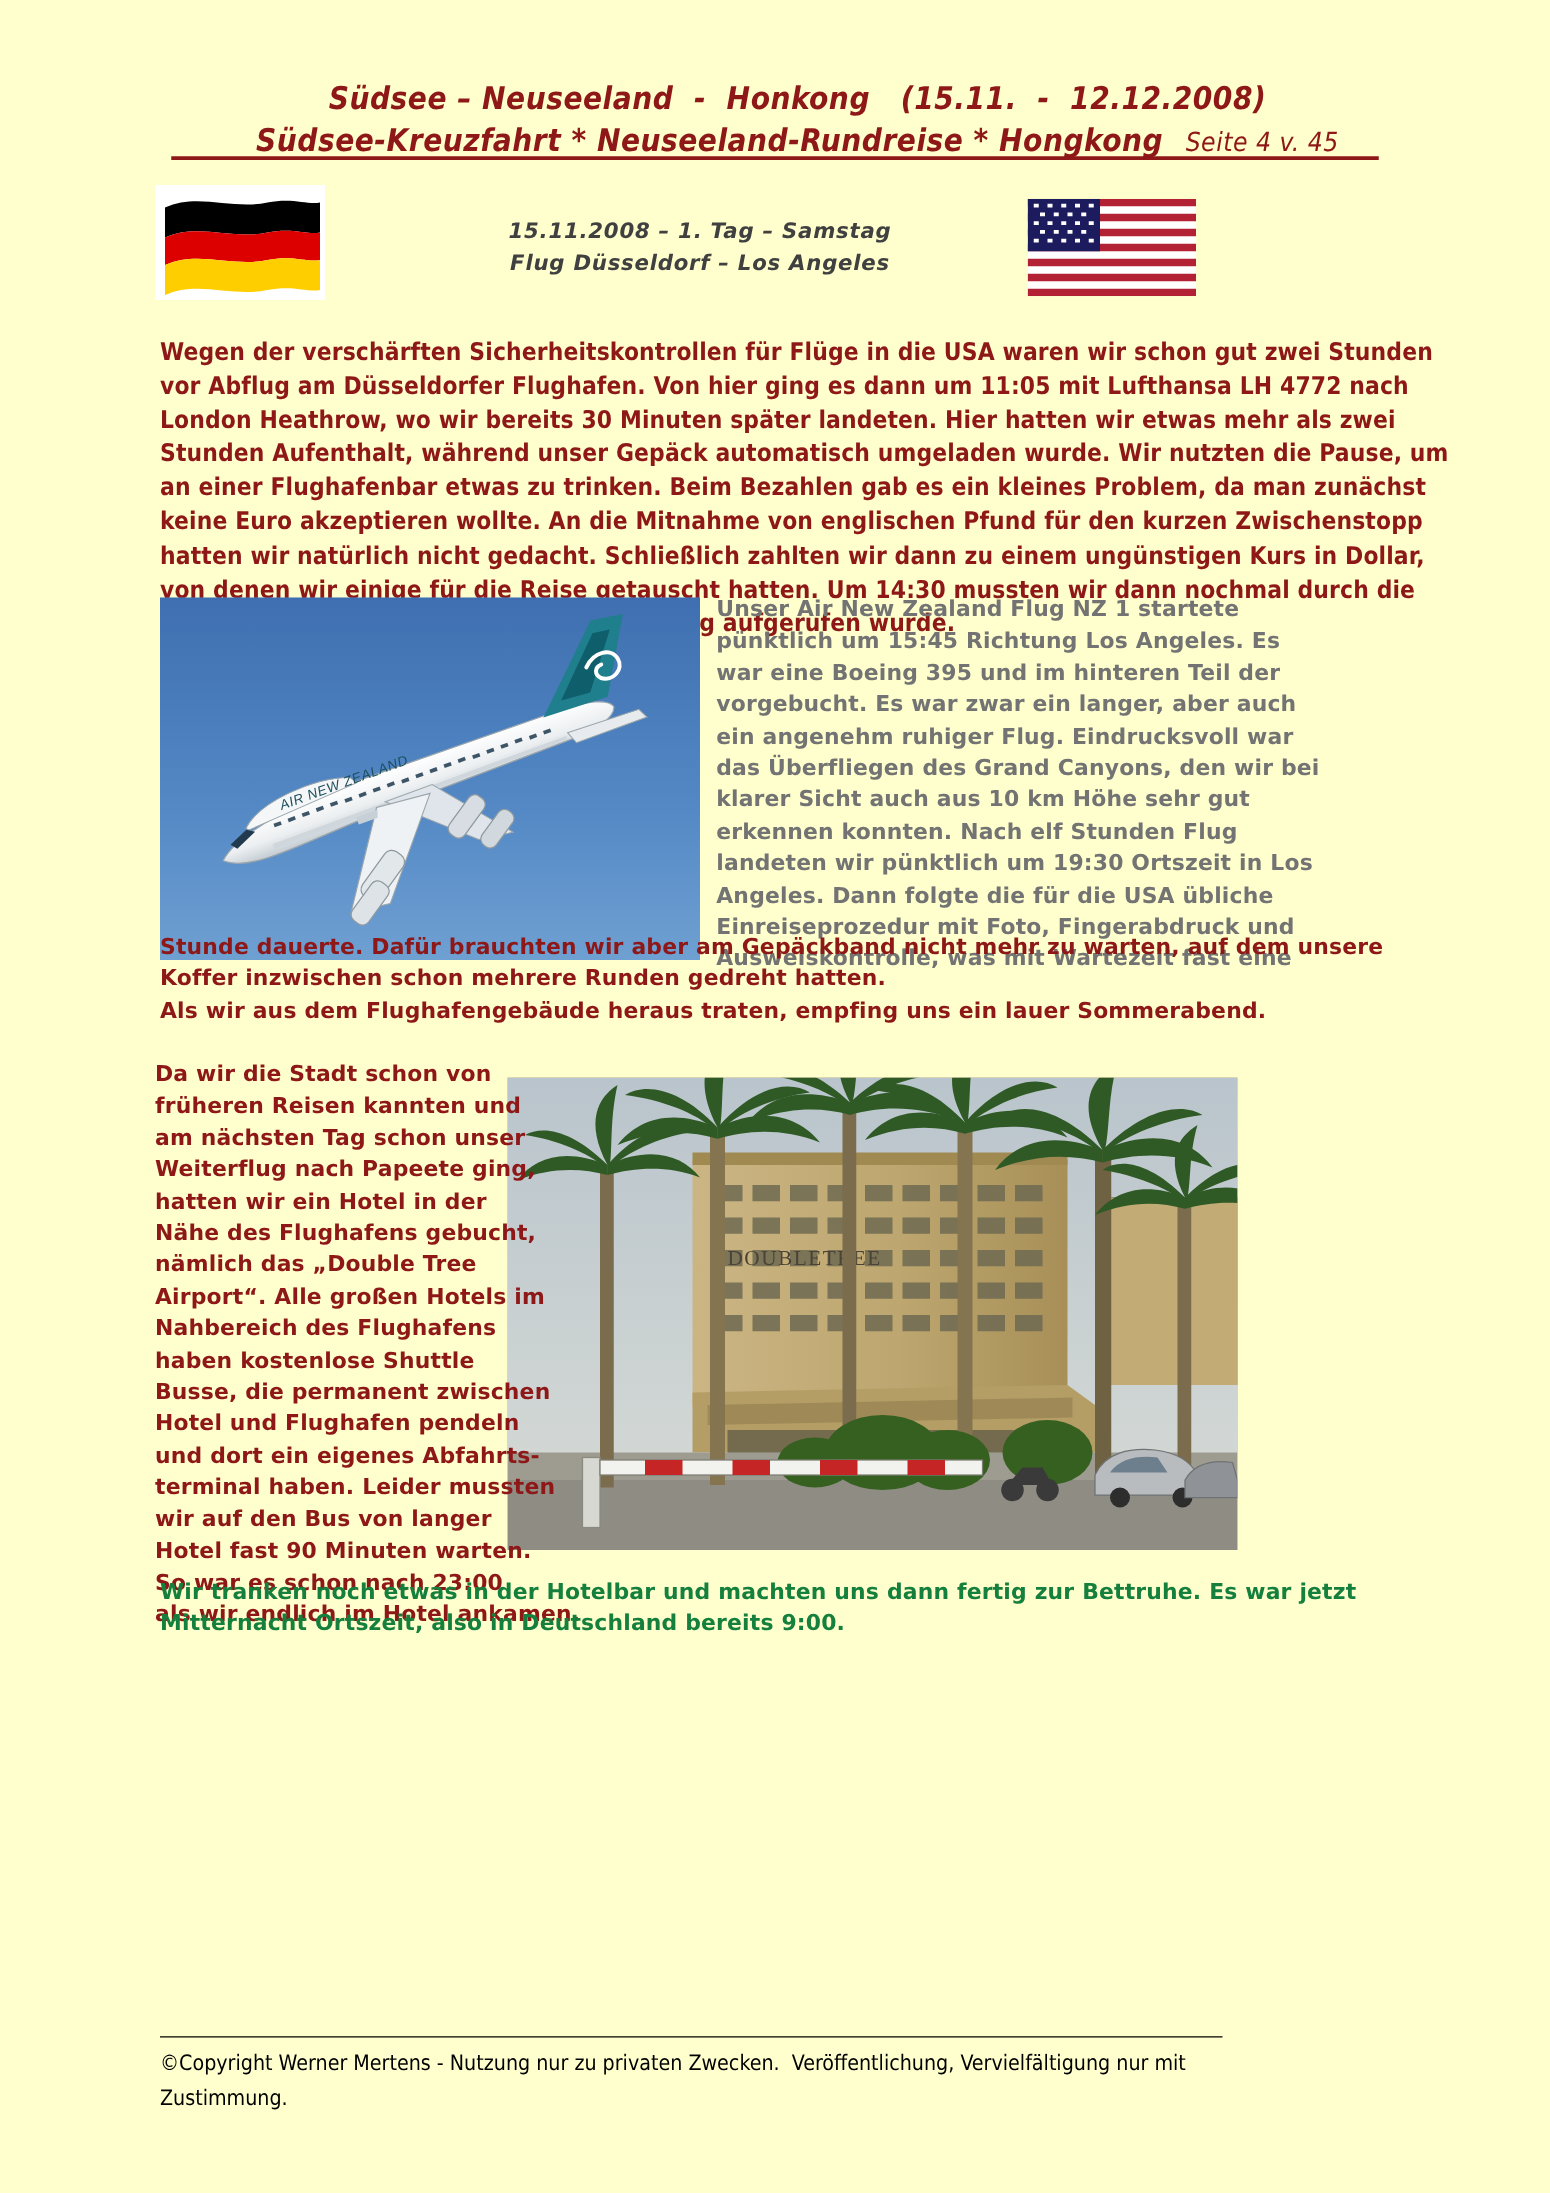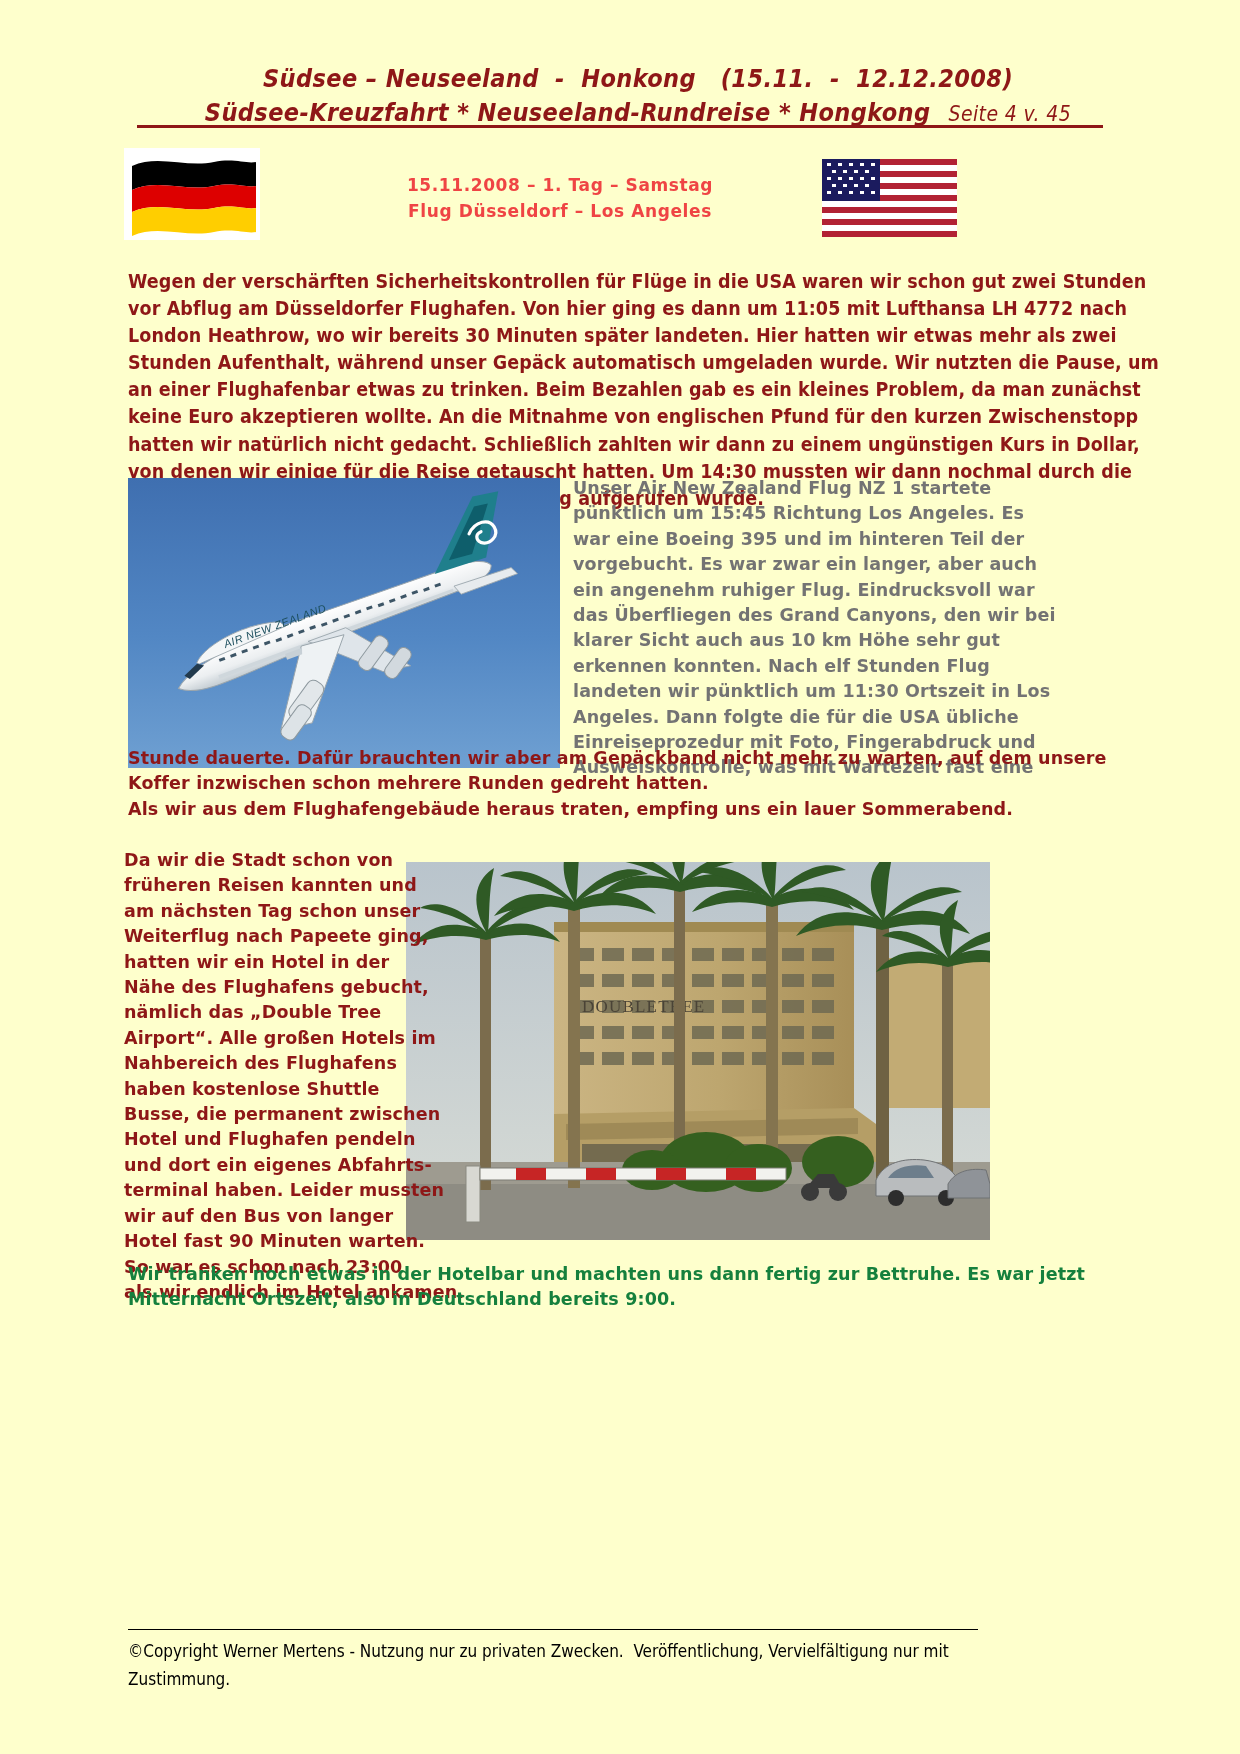--- a/index.html
+++ b/index.html
@@ -73,26 +73,27 @@
     width: 135px; height: 78px;
     overflow: hidden;
   }
 
   
   .subtitle {
     position: absolute;
     left: 300px; top: 172px;
     width: 520px;
     text-align: center;
-    color: #ef4444;
+    color: #404040;
     font-family: "DejaVu Sans", sans-serif;
     font-weight: bold;
     font-size: 17px;
     line-height: 26px;
     letter-spacing: 0.6px;
+    font-style: italic;
   }
 
   
   .para-top {
     position: absolute;
     left: 128px; top: 268px;
     width: 862px;
     color: #8e1717;
     font-family: "DejaVu Sans Condensed", "Liberation Sans Narrow", "Liberation Sans", sans-serif;
     font-weight: bold;
@@ -347,21 +348,21 @@
 
   <div class="para-right">
     <span>Unser Air New Zealand Flug NZ 1 startete</span>
     <span>pünktlich um 15:45 Richtung Los Angeles. Es</span>
     <span>war eine Boeing 395 und im hinteren Teil der</span>
     <span>vorgebucht. Es war zwar ein langer, aber auch</span>
     <span>ein angenehm ruhiger Flug. Eindrucksvoll war</span>
     <span>das Überfliegen des Grand Canyons, den wir bei</span>
     <span>klarer Sicht auch aus 10 km Höhe sehr gut</span>
     <span>erkennen konnten. Nach elf Stunden Flug</span>
-    <span>landeten wir pünktlich um 11:30 Ortszeit in Los</span>
+    <span>landeten wir pünktlich um 19:30 Ortszeit in Los</span>
     <span>Angeles. Dann folgte die für die USA übliche</span>
     <span>Einreiseprozedur mit Foto, Fingerabdruck und</span>
     <span>Ausweiskontrolle, was mit Wartezeit fast eine</span>
   </div>
 
   <div class="para-mid">
     <span>Stunde dauerte. Dafür brauchten wir aber am Gepäckband nicht mehr zu warten, auf dem unsere</span>
     <span>Koffer inzwischen schon mehrere Runden gedreht hatten.</span>
     <span>Als wir aus dem Flughafengebäude heraus traten, empfing uns ein lauer Sommerabend.</span>
   </div>

